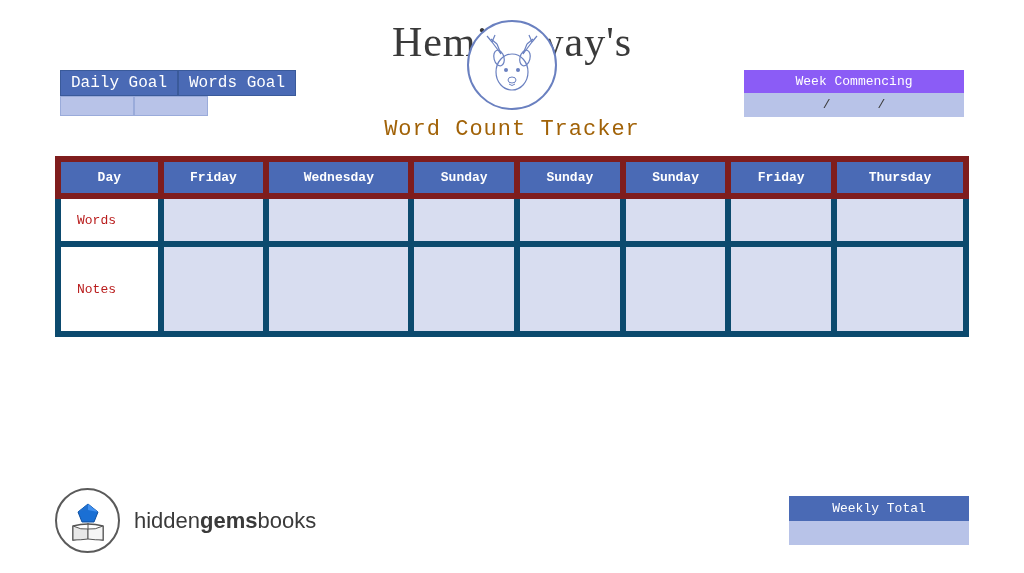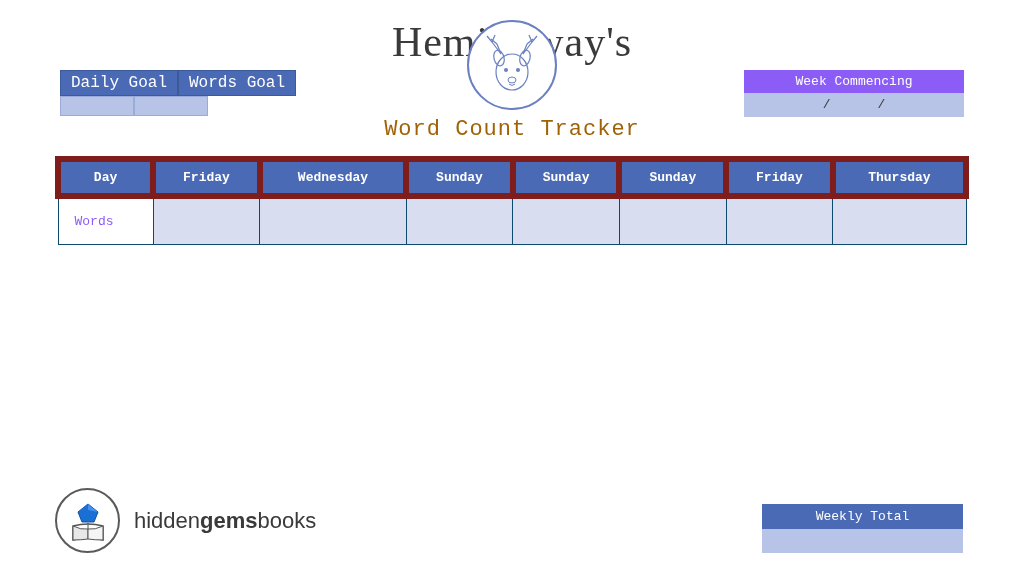--- a/index.html
+++ b/index.html
@@ -117,44 +117,44 @@
       background: #4a6ab5;
       color: white;
       font-size: 13px;
       font-family: 'Courier New', Courier, monospace;
       font-weight: bold;
       padding: 8px 5px;
       text-align: center;
       border: 6px solid #7f1d1d;
     }
     .tracker-table tbody tr td {
-      border: 1px solid #0c4a6e;
+      border: 6px solid #0c4a6e;
       background: #d8ddf0;
       text-align: center;
       font-family: 'Courier New', Courier, monospace;
       font-size: 13px;
-      color: #8b5cf6;
+      color: #b91c1c;
     }
     .tracker-table tbody tr td.row-label {
       background: white;
       font-weight: normal;
       text-align: left;
       padding-left: 16px;
     }
     .words-row td { height: 48px; }
     .notes-row td { height: 90px; }
 
     
     .footer {
       position: absolute;
       bottom: 20px;
       left: 0;
-      right: 6px;
-      display: flex;
-      align-items: flex-end;
+      right: 0;
+      display: flex;
+      align-items: center;
       padding: 0 55px;
       justify-content: space-between;
     }
     .footer-left {
       display: flex;
       align-items: center;
       gap: 14px;
     }
     .footer-logo-circle {
       width: 65px;
@@ -169,21 +169,21 @@
     .footer-brand {
       font-size: 22px;
       color: #3a3a3a;
       font-family: Arial, sans-serif;
       font-weight: normal;
     }
     .footer-brand span.bold {
       font-weight: bold;
     }
     .weekly-total-box {
-      width: 201px;
+      width: 180px;
     }
     .weekly-total-header {
       background: #4a6ab5;
       color: white;
       text-align: center;
       font-size: 13px;
       padding: 5px 8px;
       font-family: 'Courier New', Courier, monospace;
     }
     .weekly-total-value {
@@ -264,20 +264,30 @@
       <tr class="words-row">
         <td class="row-label">Words</td>
         <td></td>
         <td></td>
         <td></td>
         <td></td>
         <td></td>
         <td></td>
         <td></td>
       </tr>
+      <tr class="notes-row">
+        <td class="row-label">Notes</td>
+        <td></td>
+        <td></td>
+        <td></td>
+        <td></td>
+        <td></td>
+        <td></td>
+        <td></td>
+      </tr>
     </tbody>
   </table>
 </div>
 
 <div class="footer">
   <div class="footer-left">
 
     <div class="footer-logo-circle">
       <svg width="50" height="50" viewBox="0 0 50 50">
 

